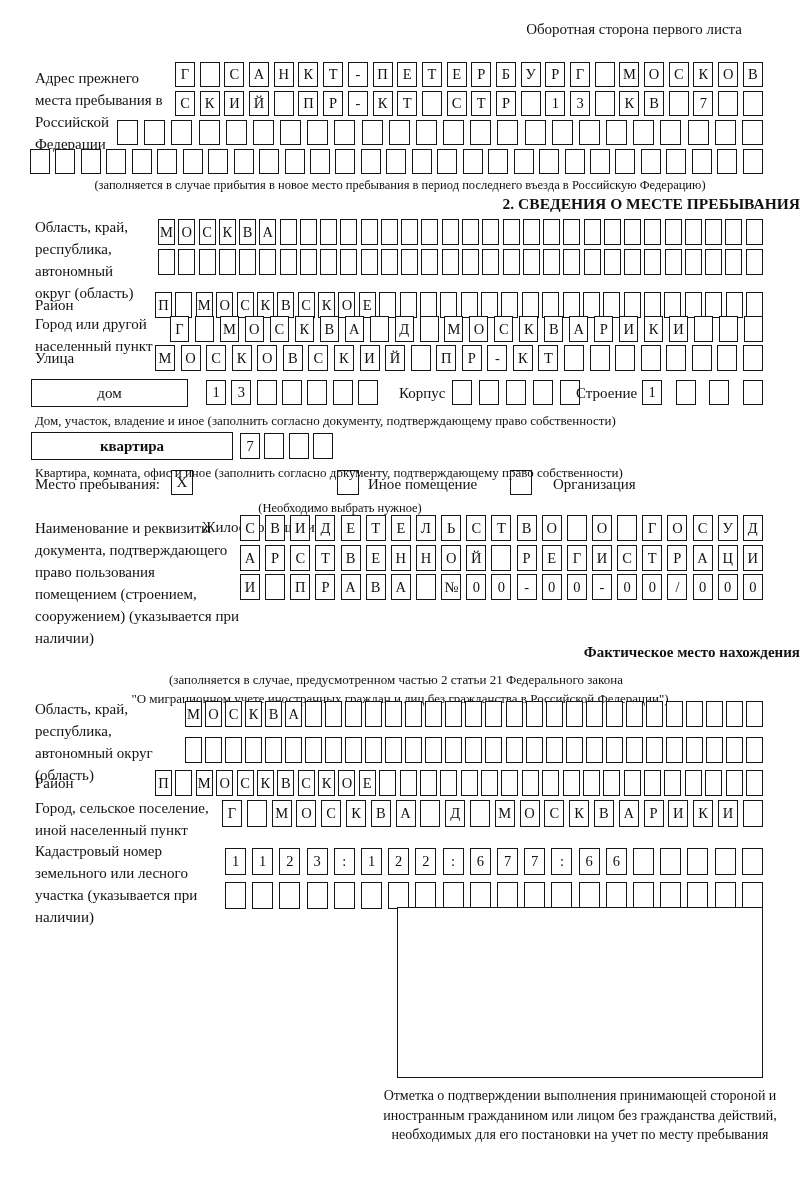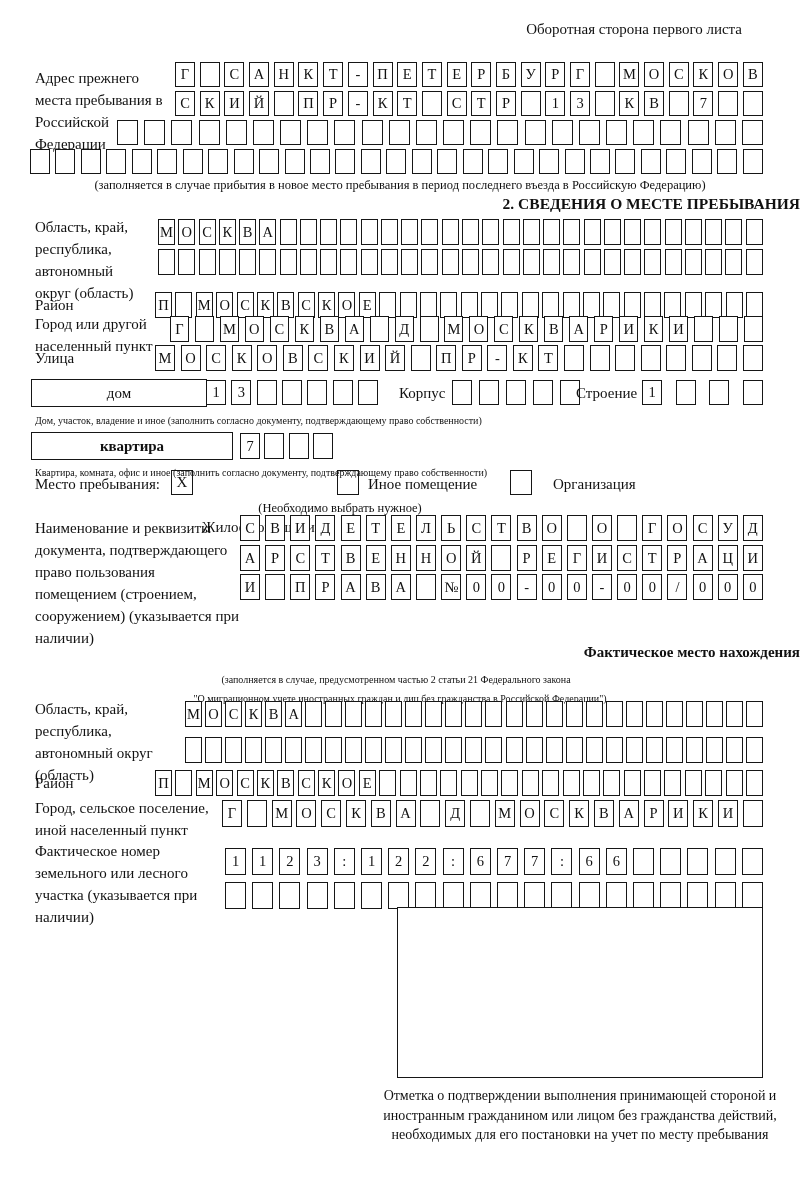--- a/index.html
+++ b/index.html
@@ -1,20 +1,20 @@
 <!DOCTYPE html>
 <html lang="ru"><head>
 <meta charset="utf-8">
 <style>
   html,body{margin:0;padding:0;background:#fff;}
   body{width:800px;height:1180px;position:relative;font-family:"Liberation Serif","DejaVu Serif",serif;color:#111;}
   .abs{position:absolute;}
   .lbl{font-size:15px;line-height:22px;}
   .caption{font-size:12.5px;line-height:16px;}
-  .caption13{font-size:10px;line-height:17px;}
+  .caption13{font-size:13px;line-height:17px;}
   .center{text-align:center;}
   .bold{font-weight:bold;text-align:right;}
   .cellrow{display:flex;justify-content:space-between;}
   .cellrow .cell{box-sizing:border-box;flex:0 0 auto;width:var(--cw,20px);height:var(--ch,25px);
     border:1.6px solid #161616;display:flex;align-items:center;justify-content:center;
     font-size:14.5px;line-height:1;background:#fff;}
   .bigbox{box-sizing:border-box;border:1.6px solid #161616;display:flex;align-items:center;justify-content:center;font-size:15px;}
   .checkbox{box-sizing:border-box;width:22px;height:25px;border:1.6px solid #161616;display:flex;align-items:center;justify-content:center;font-size:15px;}
   .markbox{box-sizing:border-box;border:1.7px solid #161616;background:#fff;}
 </style>
@@ -286,21 +286,21 @@
     <span class="cell"></span>
     <span class="cell"></span>
     <span class="cell"></span>
     <span class="cell"></span>
     <span class="cell"></span>
     <span class="cell"></span>
     <span class="cell"></span>
     <span class="cell"></span>
   </div>
 
-<div class="abs bigbox" style="left:31px;top:379px;width:176px;height:28px;">дом</div>
+<div class="abs bigbox" style="left:31px;top:379px;width:157px;height:28px;">дом</div>
 <div class="abs cellrow" style="left:206px;top:380px;width:172px;--cw:20px;--ch:25px;">
     <span class="cell">1</span>
     <span class="cell">3</span>
     <span class="cell"></span>
     <span class="cell"></span>
     <span class="cell"></span>
     <span class="cell"></span>
     <span class="cell"></span>
   </div>
 <div class="abs lbl" style="left:399px;top:382px;">Корпус</div>
@@ -530,21 +530,21 @@
     <span class="cell">К</span>
     <span class="cell">В</span>
     <span class="cell">А</span>
     <span class="cell">Р</span>
     <span class="cell">И</span>
     <span class="cell">К</span>
     <span class="cell">И</span>
     <span class="cell"></span>
   </div>
 
-<div class="abs lbl" style="left:35px;top:840px;width:168px;">Фактическое номер земельного или лесного участка (указывается при наличии)</div>
+<div class="abs lbl" style="left:35px;top:840px;width:168px;">Кадастровый номер земельного или лесного участка (указывается при наличии)</div>
 <div class="abs cellrow" style="left:225px;top:848px;width:538px;--cw:21px;--ch:27px;">
     <span class="cell">1</span>
     <span class="cell">1</span>
     <span class="cell">2</span>
     <span class="cell">3</span>
     <span class="cell">:</span>
     <span class="cell">1</span>
     <span class="cell">2</span>
     <span class="cell">2</span>
     <span class="cell">:</span>

